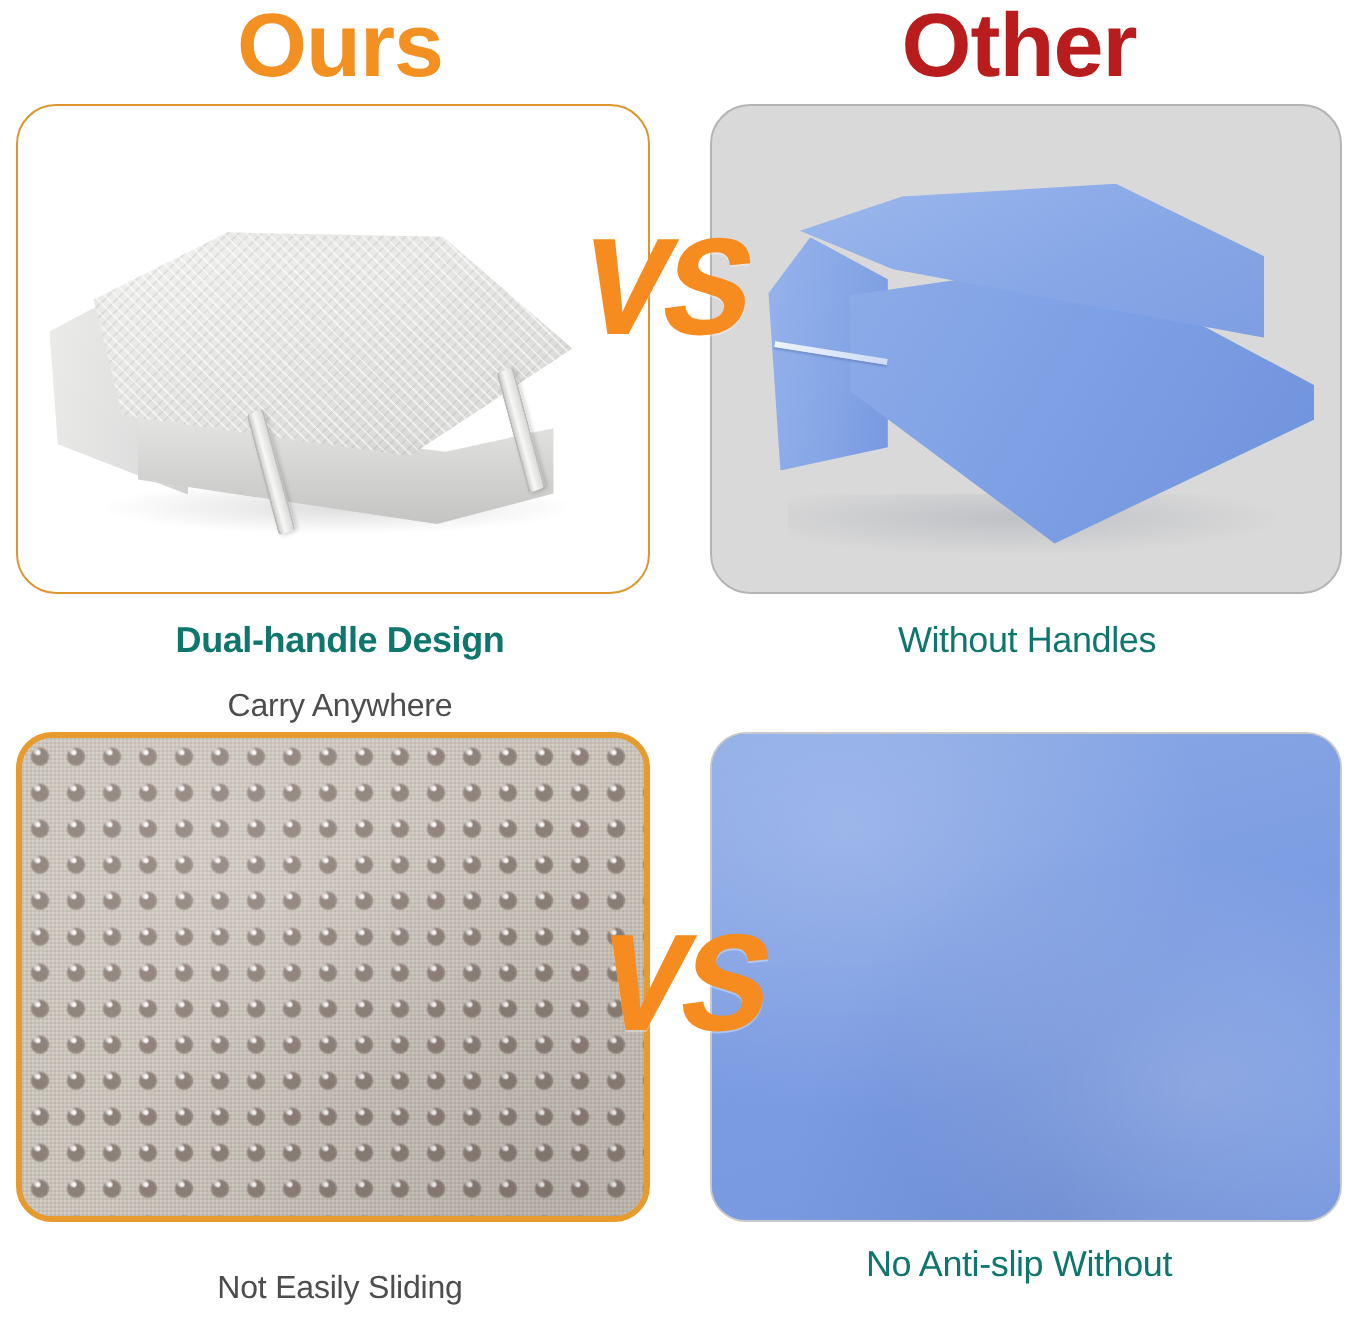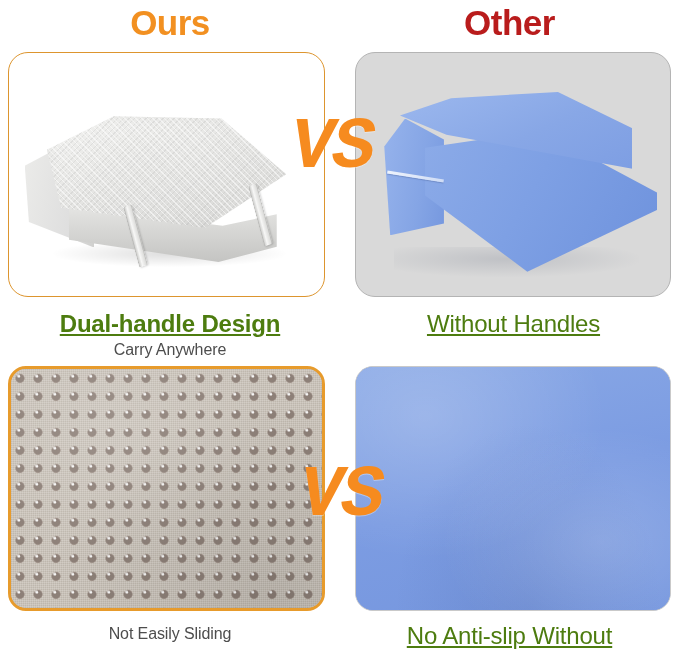--- a/index.html
+++ b/index.html
@@ -16,21 +16,21 @@
     -webkit-font-smoothing: antialiased;
   }
 
   
   .header {
     position: absolute;
     top: 0;
     height: 46px;
     line-height: 46px;
     text-align: center;
-    font-size: 35px;
+    font-size: 45px;
     font-weight: bold;
     letter-spacing: -0.5px;
   }
   #header-ours  { left: 0px;   width: 340px; color: #f29021; }
   #header-other { left: 340px; width: 339px; color: #b91c1c; }
 
   
   .panel {
     position: absolute;
     box-sizing: border-box;
@@ -204,31 +204,30 @@
   #vs-top    { left: 291px; top: 112px; }
   #vs-bottom { left: 300px; top: 460px; }
 
   
   .caption {
     position: absolute;
     text-align: center;
   }
   .caption .title {
     display: block;
-    font-size: 24px;
-    color: #4d7c0f;
+    font-size: 18px;
+    color: #0f766e;
     letter-spacing: -0.2px;
-    text-decoration: underline;
   }
   .caption .title.bold { font-weight: bold; }
   .caption .sub {
     display: block;
     font-size: 16px;
     color: #4d4d4d;
-    margin-top: 3px;
+    margin-top: 14px;
     letter-spacing: -0.1px;
   }
   #caption-ours-top    { left: 0px;   top: 310px; width: 340px; }
   #caption-other-top   { left: 344px; top: 310px; width: 339px; }
   #caption-ours-bottom { left: 0px;   top: 622px; width: 340px; }
   #caption-other-bottom{ left: 340px; top: 622px; width: 339px; }
 </style>
 </head>
 <body>
 

